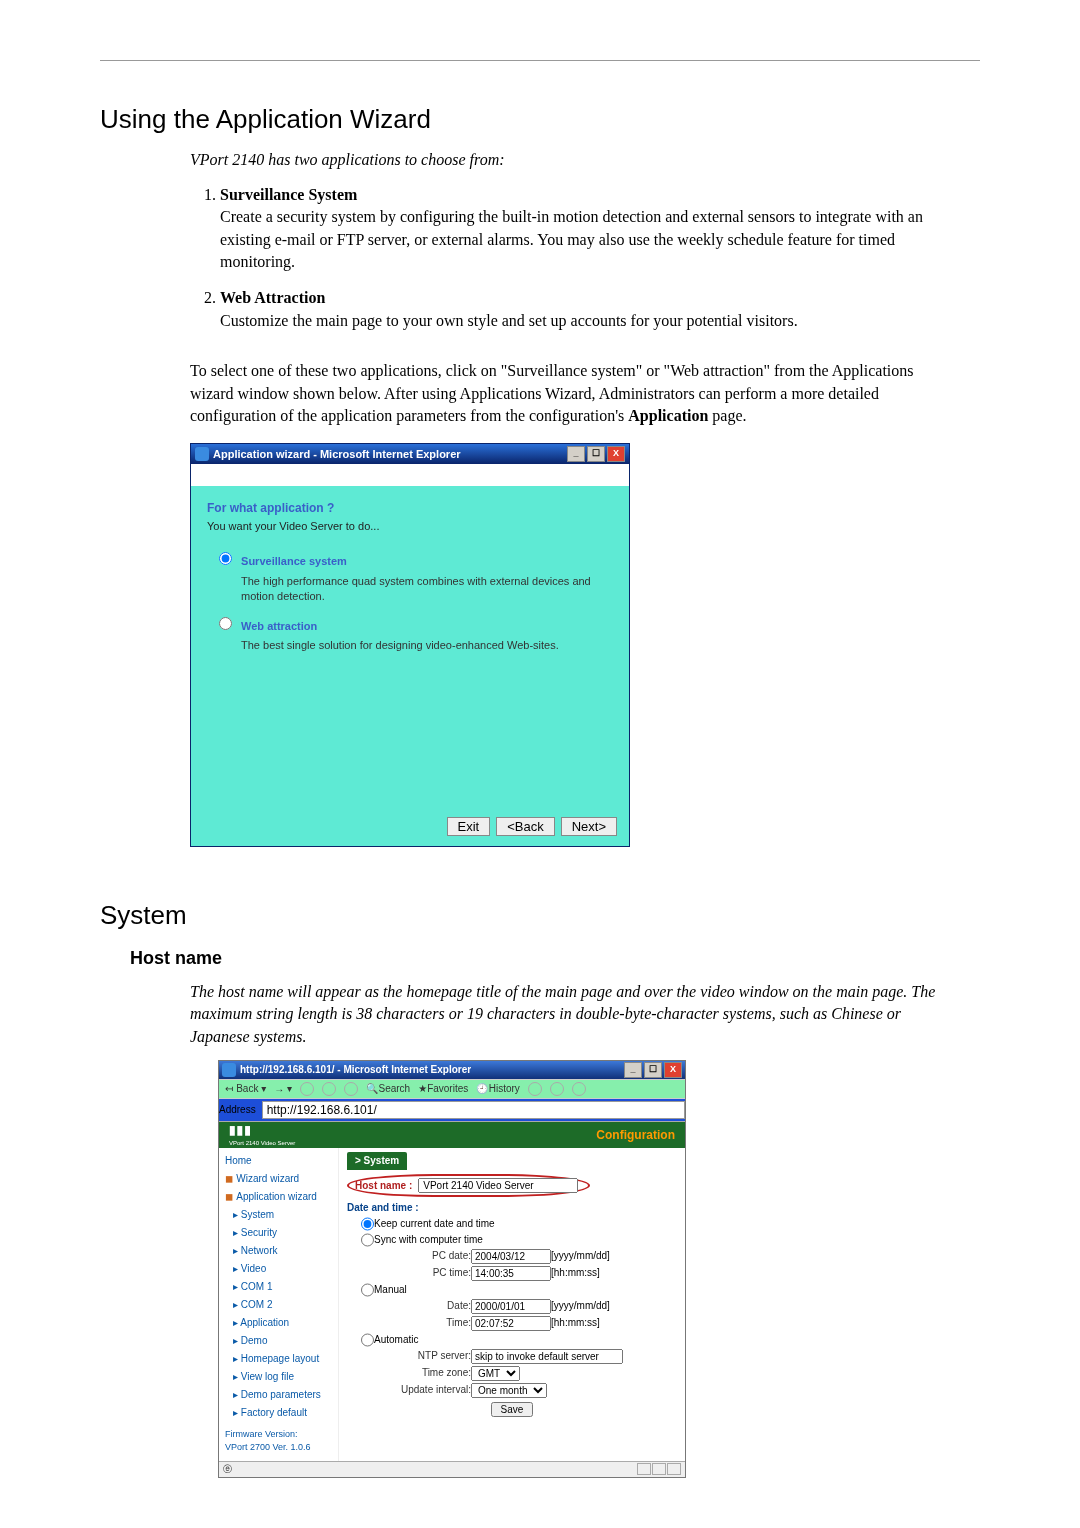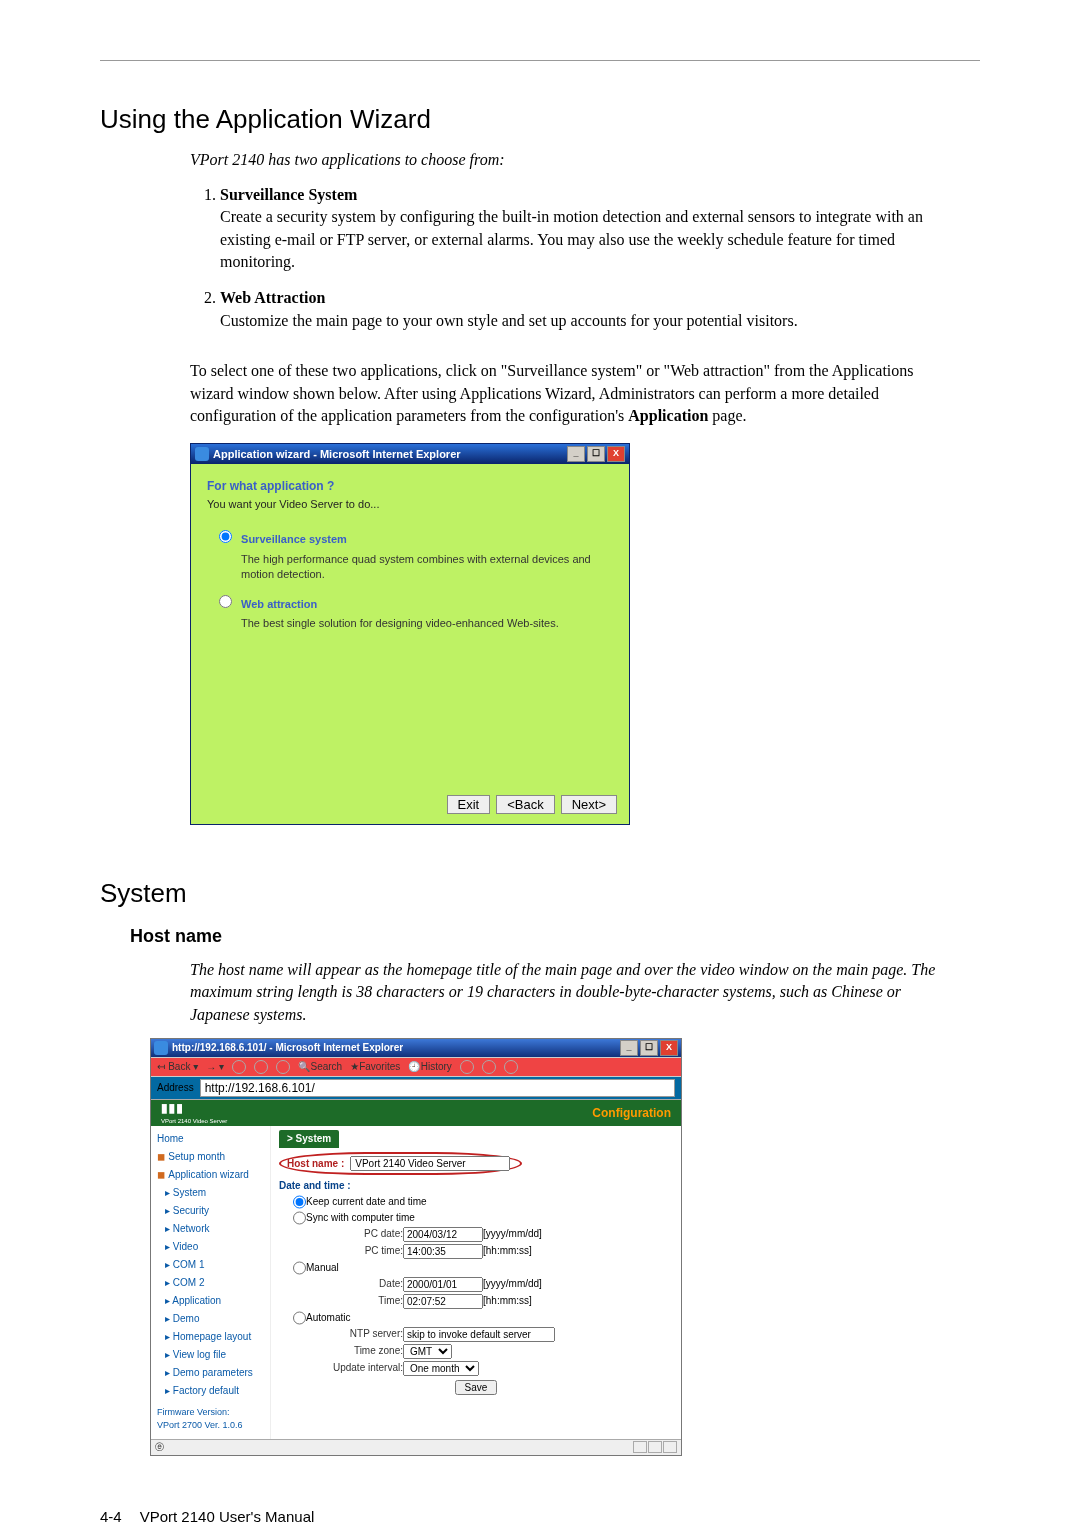--- a/index.html
+++ b/index.html
@@ -76,26 +76,27 @@
       font-size: 9px;
       text-align: center;
       line-height: 12px;
       color: #000;
       font-family: Arial, sans-serif;
     }
     .title-btn.close {
       background: #e04030; color: #fff; font-weight: bold;
     }
     .wizard-body {
-      background: #bef264;
+      background: #5eead4;
       padding: 14px 16px 60px 16px;
       font-family: Verdana, Arial, sans-serif;
       font-size: 11px;
       min-height: 360px;
       position: relative;
+      margin-top: 22px;
     }
     .wizard-q { color: #3a5fc8; font-weight: bold; margin-bottom: 2px; font-size: 12px; }
     .wizard-sub { color: #222; margin-bottom: 18px; }
     .wizard-opt { margin-left: 12px; margin-bottom: 4px; color: #3a5fc8; font-weight: bold; }
     .wizard-opt input { margin-right: 6px; }
     .wizard-desc { margin-left: 34px; margin-bottom: 12px; color: #333; }
     .wizard-buttons {
       position: absolute;
       right: 12px; bottom: 10px;
       display: flex; gap: 6px;
@@ -111,22 +112,22 @@
     h2.subheading {
       font-family: Arial, sans-serif;
       font-size: 18px;
       font-weight: bold;
       margin-left: 30px;
       margin-bottom: 10px;
     }
 
     
     .config-window {
-      width: 532px;
-      margin-left: 50px;
+      width: 468px;
+      margin-left: 118px;
       border: 1px solid #777;
       font-family: Tahoma, Verdana, sans-serif;
       font-size: 10px;
     }
     .config-title-bar {
       display: flex; justify-content: space-between; align-items: center;
       background: linear-gradient(to bottom, #3c78d8, #10307a);
       color: #fff;
       padding: 1px 3px;
       font-size: 10px;
@@ -135,35 +136,35 @@
     .menu-bar {
       display: flex; gap: 12px;
       padding: 2px 6px;
       background: #efefef;
       font-size: 10px;
       color: #333;
     }
     .toolbar {
       display: flex; align-items: center; gap: 8px;
       padding: 2px 6px;
-      background: #ef4444;
+      background: #86efac;
       border-top: 1px solid #ccc;
       border-bottom: 1px solid #ccc;
       font-size: 10px;
       color: #333;
     }
     .tool-icon {
       width: 14px; height: 14px;
       border: 1px solid #aaa; border-radius: 50%;
       display: inline-block;
     }
     .address-bar {
       display: flex; align-items: center; gap: 6px;
-      padding: 2px 6px;
-      background: #0369a1;
+      padding: 2px 0;
+      background: #1d4ed8;
       border-bottom: 1px solid #aaa;
       font-size: 10px;
     }
     .address-bar input {
       flex: 1; font-size: 12px; padding: 1px 4px;
       border: 1px solid #999;
     }
 
     .config-page { display: flex; flex-direction: column; }
     .brand-strip {
@@ -327,21 +328,21 @@
       <div>
         <span class="brand-left">▮▮▮</span>
         <span class="brand-left-sub">VPort 2140 Video Server</span>
       </div>
       <span class="brand-right">Configuration</span>
     </div>
 
     <div class="config-main">
       <div class="sidebar">
         <a>Home</a>
-        <a><span class="bullet">◼</span><span>Setup month</span></a>
+        <a><span class="bullet">◼</span><span>Wizard wizard</span></a>
         <a><span class="bullet">◼</span><span>Application wizard</span></a>
         <a class="sub">▸ <span>System</span></a>
         <a class="sub">▸ <span>Security</span></a>
         <a class="sub">▸ <span>Network</span></a>
         <a class="sub">▸ <span>Video</span></a>
         <a class="sub">▸ <span>COM 1</span></a>
         <a class="sub">▸ <span>COM 2</span></a>
         <a class="sub">▸ <span>Application</span></a>
         <a class="sub">▸ <span>Demo</span></a>
         <a class="sub">▸ <span>Homepage layout</span></a>

